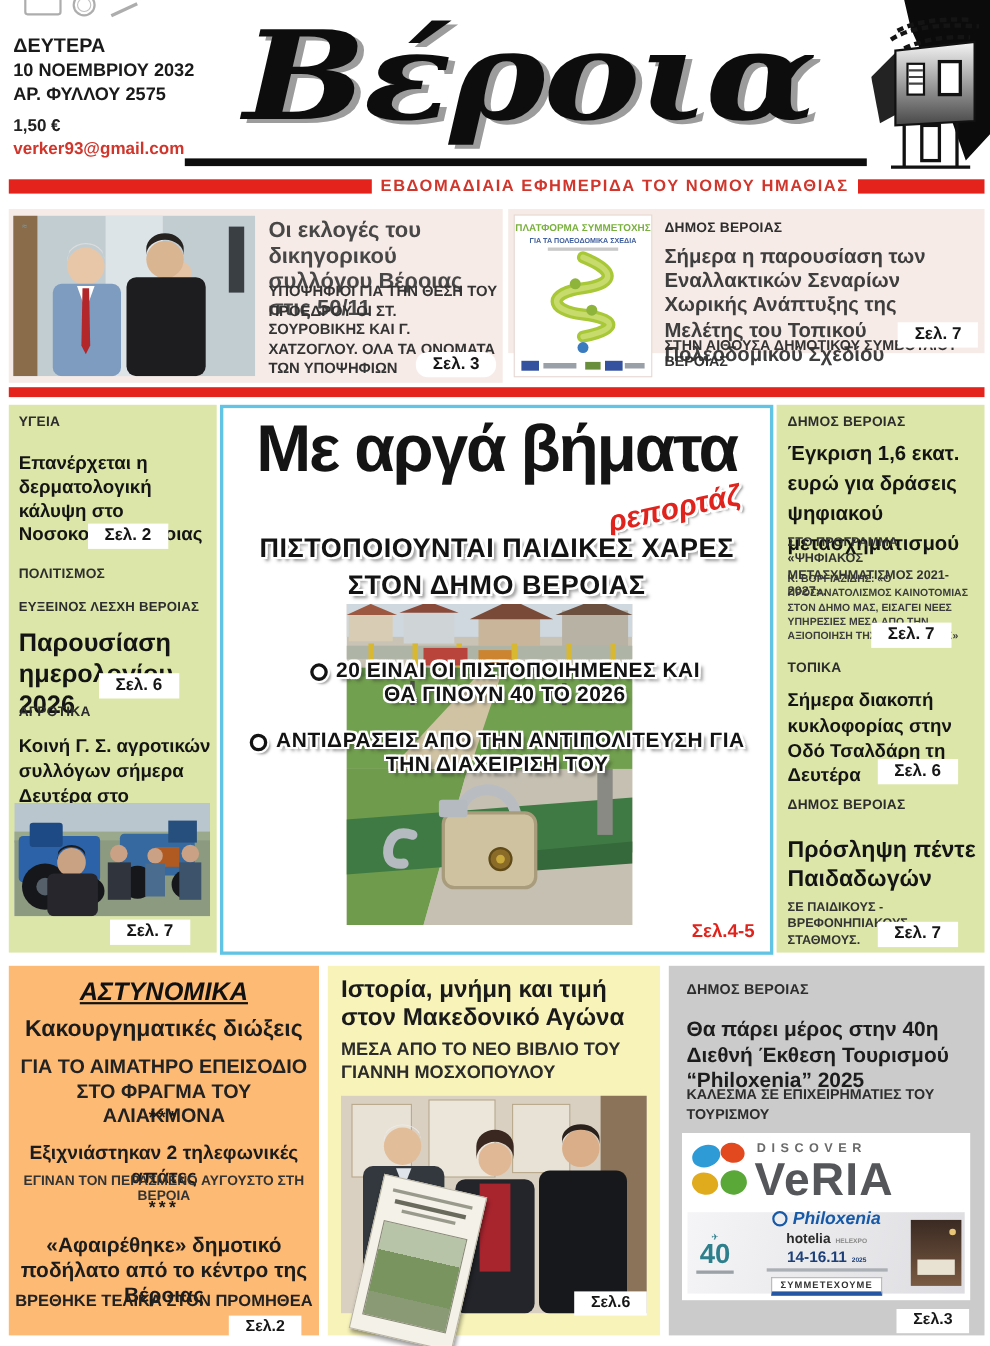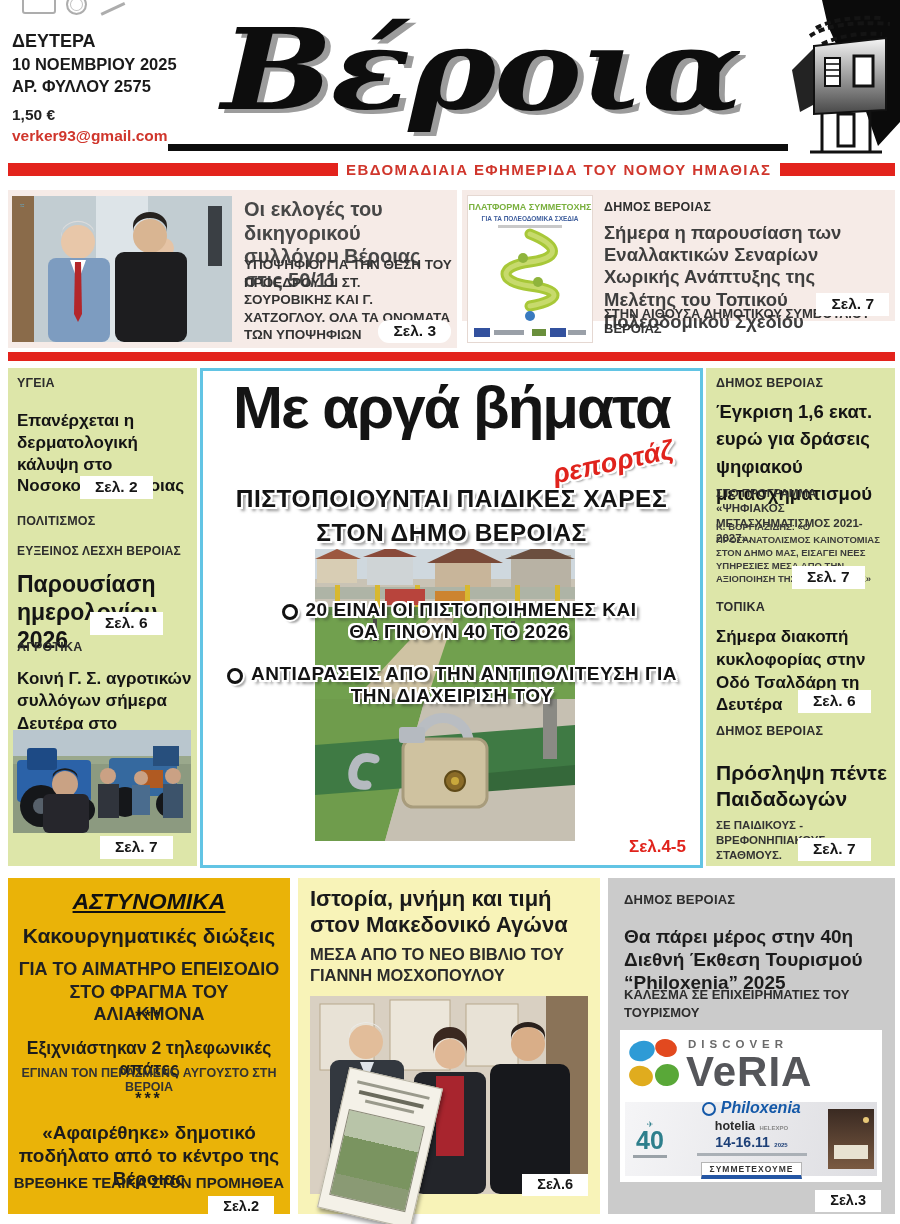--- a/index.html
+++ b/index.html
@@ -7,40 +7,40 @@
         font-family:"Liberation Sans",sans-serif;color:#1a1a1a;}
   .abs{position:absolute;}
   .kicker{font-weight:700;font-size:12.5px;color:#2d2d2d;letter-spacing:.2px;}
   .page-box{position:absolute;background:#fff;font-weight:700;font-size:15.5px;color:#161616;
             padding:1px 15px;text-align:center;line-height:1.35;}
   .outline{color:#131313;
     text-shadow:-2px -2px 0 #fff,0 -2px 0 #fff,2px -2px 0 #fff,-2px 0 0 #fff,2px 0 0 #fff,
                 -2px 2px 0 #fff,0 2px 0 #fff,2px 2px 0 #fff,4px 4px 3px rgba(40,40,40,.5);}
   .greenbox{background:#dde6a9;}
   .pinkbox{background:#f6ebe7;}
-  .graybox{background:#eab308;}
+  .graybox{background:#fdba74;}
   .redbar{background:#e3231c;}
   .bullet-ring{display:inline-block;width:10px;height:10px;border:3.5px solid #131313;border-radius:50%;
                background:#fff;box-shadow:0 0 0 2px #fff,3px 3px 2px rgba(40,40,40,.4);vertical-align:middle;margin-right:8px;}
   .svgphoto{display:block;}
 </style>
 </head>
 <body>
 
 <div id="page">
 
   <div class="abs" style="left:22px;top:-6px;display:flex;gap:10px;align-items:flex-start;opacity:.6;">
     <div style="width:30px;height:16px;border:2px solid #777;border-radius:3px;"></div>
     <div style="width:17px;height:17px;border:2px solid #777;border-radius:50%;box-shadow:inset 0 0 0 2px #fff,inset 0 0 0 3px #999;"></div>
     <div style="width:26px;height:14px;border-bottom:3px solid #777;transform:rotate(-25deg);"></div>
   </div>
 
   <div class="abs" style="left:12px;top:30px;width:175px;line-height:1.32;">
     <div style="font-weight:700;font-size:18px;">ΔΕΥΤΕΡΑ</div>
-    <div style="font-weight:700;font-size:16.5px;">10 ΝΟΕΜΒΡΙΟΥ 2025</div>
+    <div style="font-weight:700;font-size:16.5px;">10 ΝΟΕΜΒΡΙΟΥ 2032</div>
     <div style="font-weight:700;font-size:16.5px;">ΑΡ. ΦΥΛΛΟΥ 2575</div>
     <div style="font-weight:600;font-size:15.5px;margin-top:8px;color:#222;">1,50 €</div>
     <div style="font-weight:600;font-size:15.5px;color:#d0362c;">verker93@gmail.com</div>
   </div>
 
   <div class="abs" style="left:175px;top:8px;width:612px;text-align:center;font-family:'DejaVu Serif',serif;
        font-style:italic;font-weight:700;font-size:112px;letter-spacing:-2px;color:#0d0d0d;line-height:1.1;
        transform:scaleX(1.18);transform-origin:center;text-shadow:5px 4px 0 #9c9c9c;">Βέροια</div>
   <div class="abs" style="left:168px;top:144px;width:620px;height:7px;background:#0d0d0d;"></div>
 

